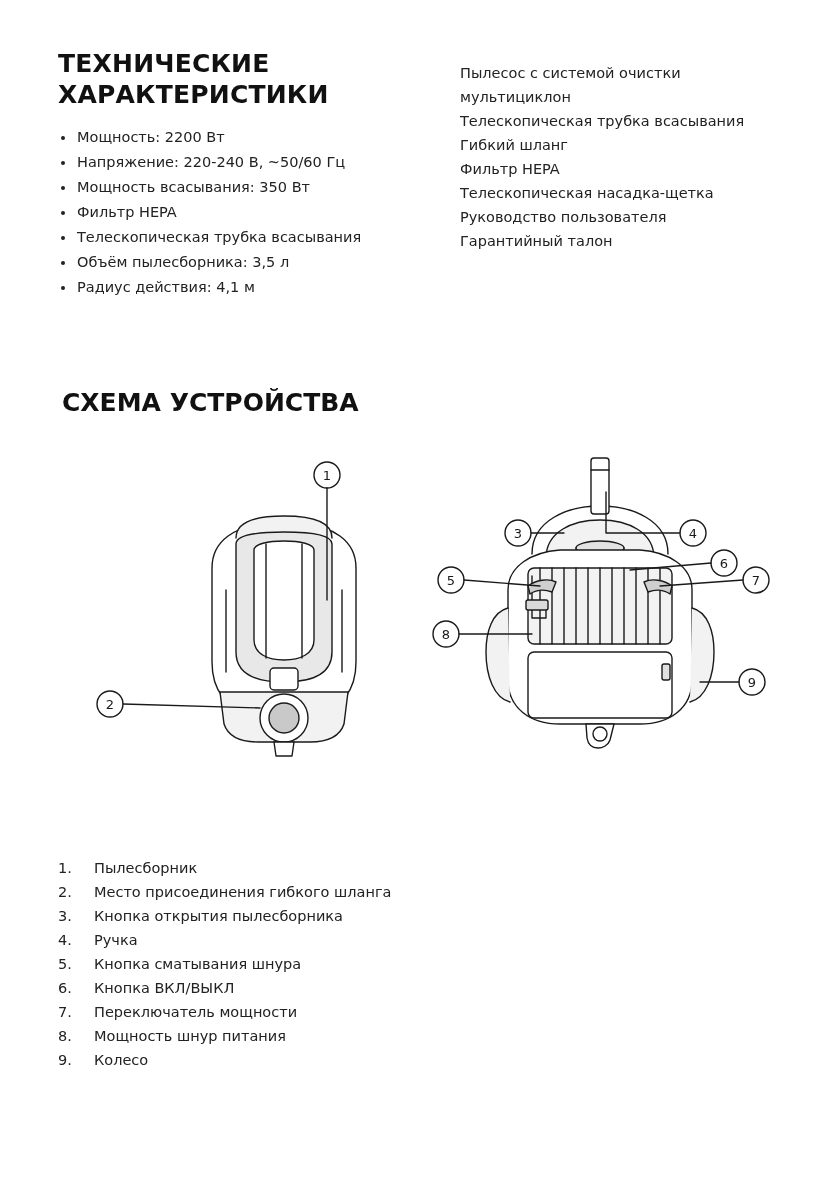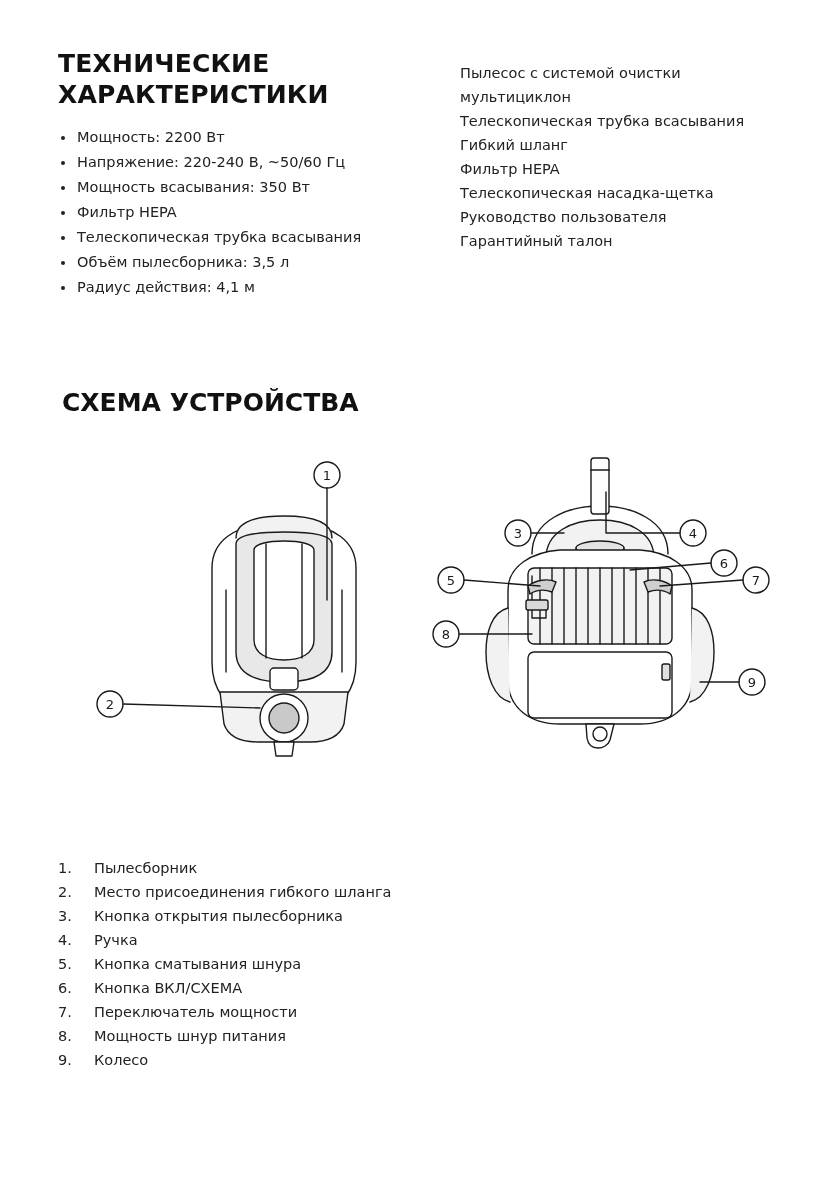--- a/index.html
+++ b/index.html
@@ -310,21 +310,21 @@
     <div class="legend-row">
       <span class="legend-num">4.</span>
       <span class="legend-text">Ручка</span>
     </div>
     <div class="legend-row">
       <span class="legend-num">5.</span>
       <span class="legend-text">Кнопка сматывания шнура</span>
     </div>
     <div class="legend-row">
       <span class="legend-num">6.</span>
-      <span class="legend-text">Кнопка ВКЛ/СХЕМА</span>
+      <span class="legend-text">Кнопка ВКЛ/ВЫКЛ</span>
     </div>
     <div class="legend-row">
       <span class="legend-num">7.</span>
       <span class="legend-text">Переключатель мощности</span>
     </div>
     <div class="legend-row">
       <span class="legend-num">8.</span>
       <span class="legend-text">Мощность шнур питания</span>
     </div>
     <div class="legend-row">

